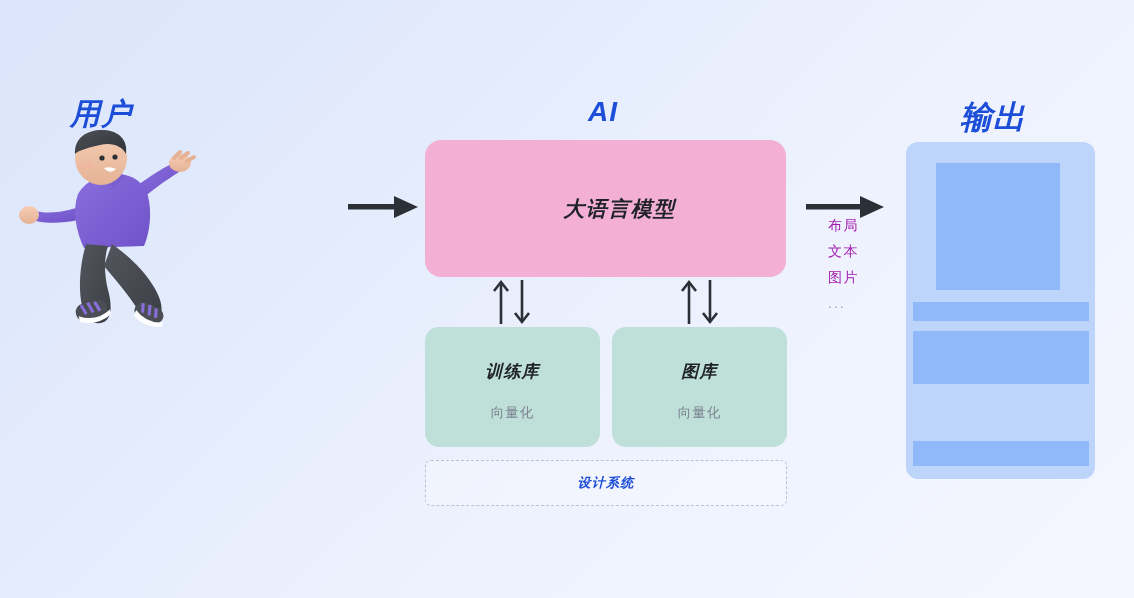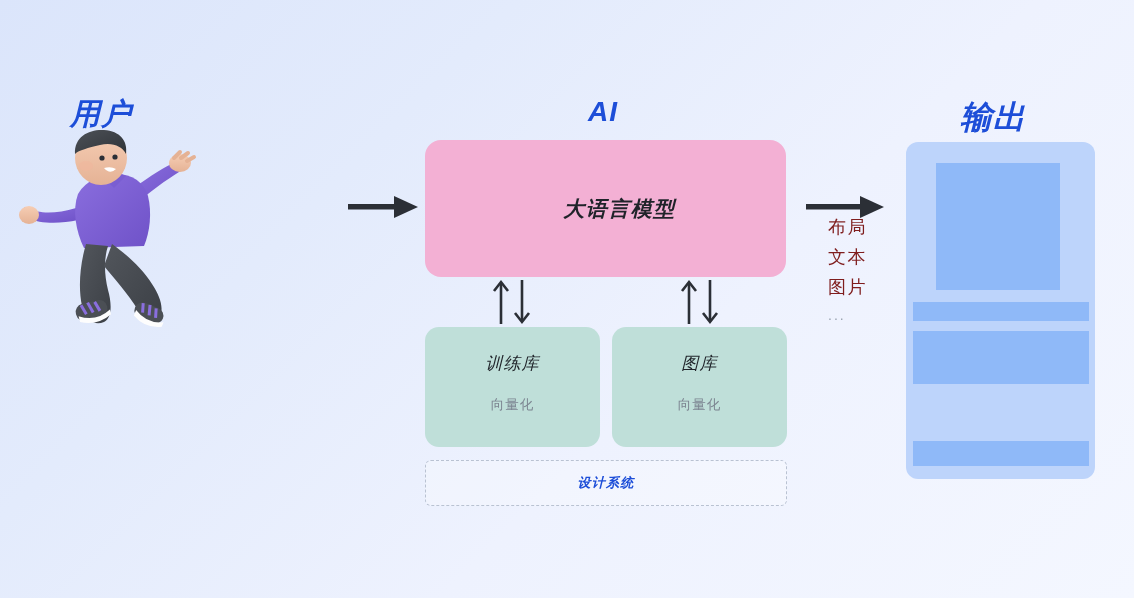--- a/index.html
+++ b/index.html
@@ -58,21 +58,21 @@
 
   
   .lib-card{
     position:absolute; top:327px; width:175px; height:120px;
     background:#bfdfd9; border-radius:14px;
     display:flex; flex-direction:column; align-items:center;
   }
   #lib-card-training{ left:425px; }
   #lib-card-image   { left:612px; }
   .lib-title{
-    margin-top:25px; font-size:17px; font-weight:normal; font-style:italic;
+    margin-top:33px; font-size:17px; font-weight:bold; font-style:italic;
     color:#1f2329; letter-spacing:1.2px;
   }
   .lib-sub{
     margin-top:21px; font-size:13.5px; color:#7c8591; letter-spacing:1px;
   }
 
   
   #design-system-card{
     position:absolute; left:425px; top:460px; width:362px; height:46px;
     border:1px dashed #b9c2d2; border-radius:6px;
@@ -82,21 +82,21 @@
   #design-system-label{
     font-size:13px; font-weight:bold; font-style:italic;
     color:#1d4ed8; letter-spacing:1.3px;
   }
 
   
   #output-keywords{
     position:absolute; left:828px; top:218px;
     display:flex; flex-direction:column; gap:12px;
   }
-  .keyword{ font-size:18px; color:#7f1d1d; letter-spacing:1.5px; line-height:1; }
+  .keyword{ font-size:14px; color:#a21caf; letter-spacing:1.5px; line-height:1; }
   .keyword.dots{ font-size:14px; letter-spacing:2px; color:#9aa3b0; }
 
   
   #output-mock{
     position:absolute; left:906px; top:142px; width:189px; height:337px;
     background:#bdd4fb; border-radius:12px;
   }
   .mock-block{ position:absolute; background:#8fb9f8; }
   #mock-hero   { left:30px;  top:21px;  width:124px; height:127px; }
   #mock-bar-1  { left:7px;   top:160px; width:176px; height:19px;  }

